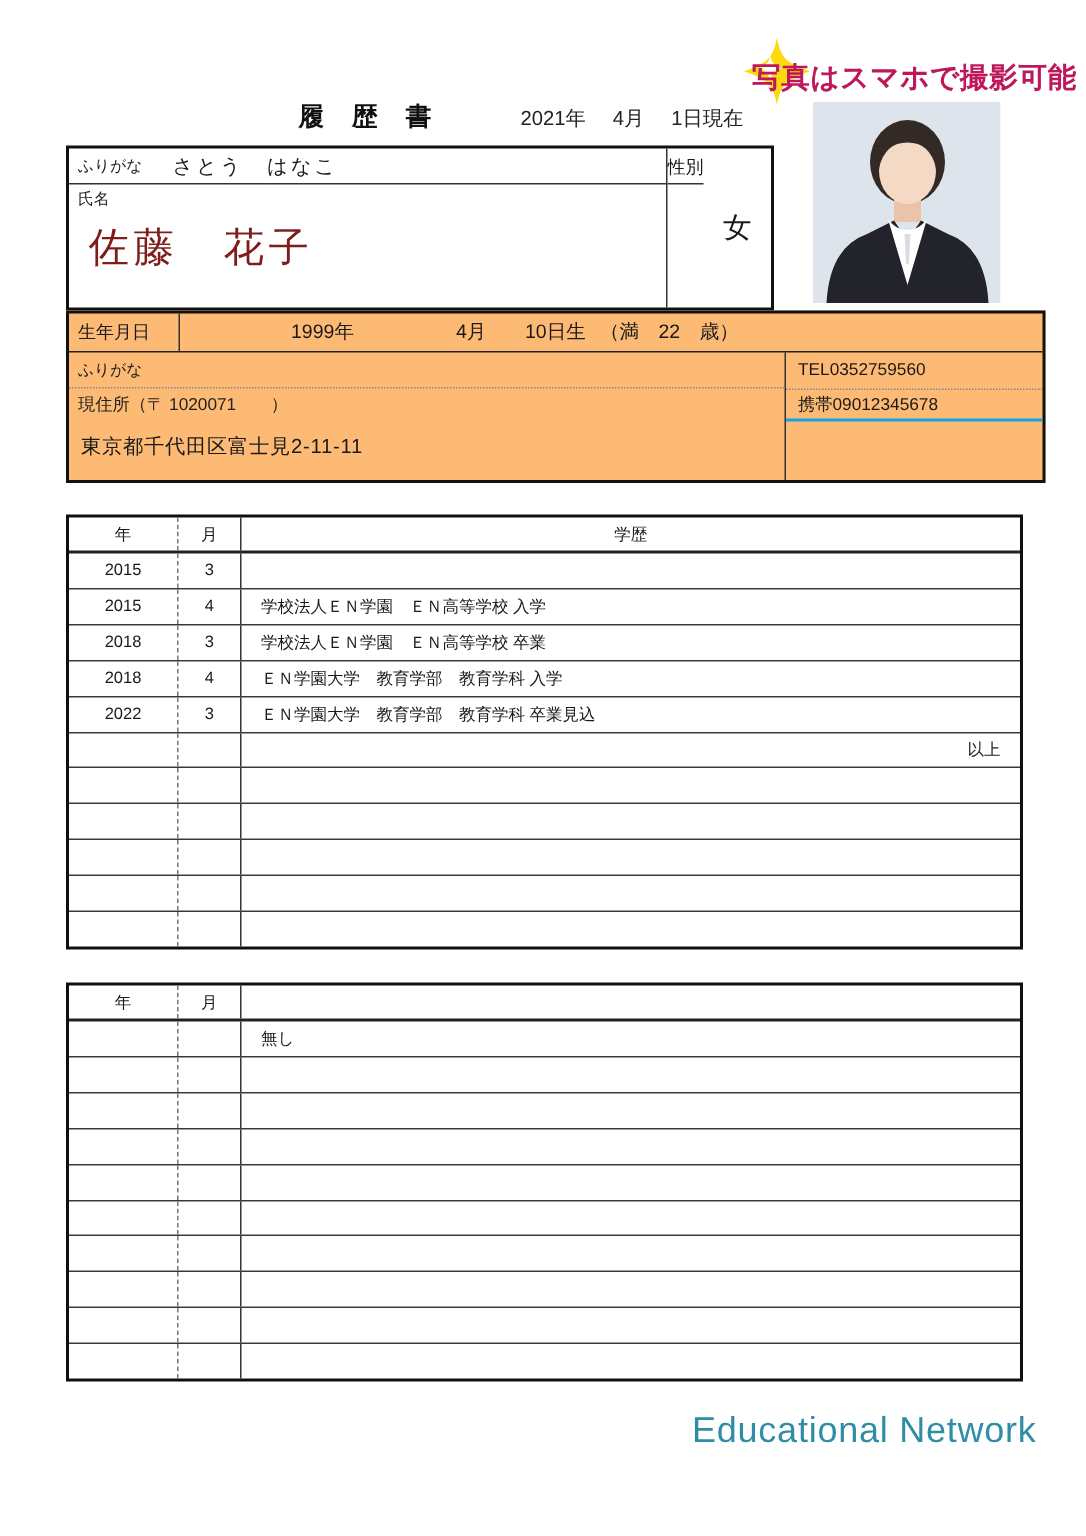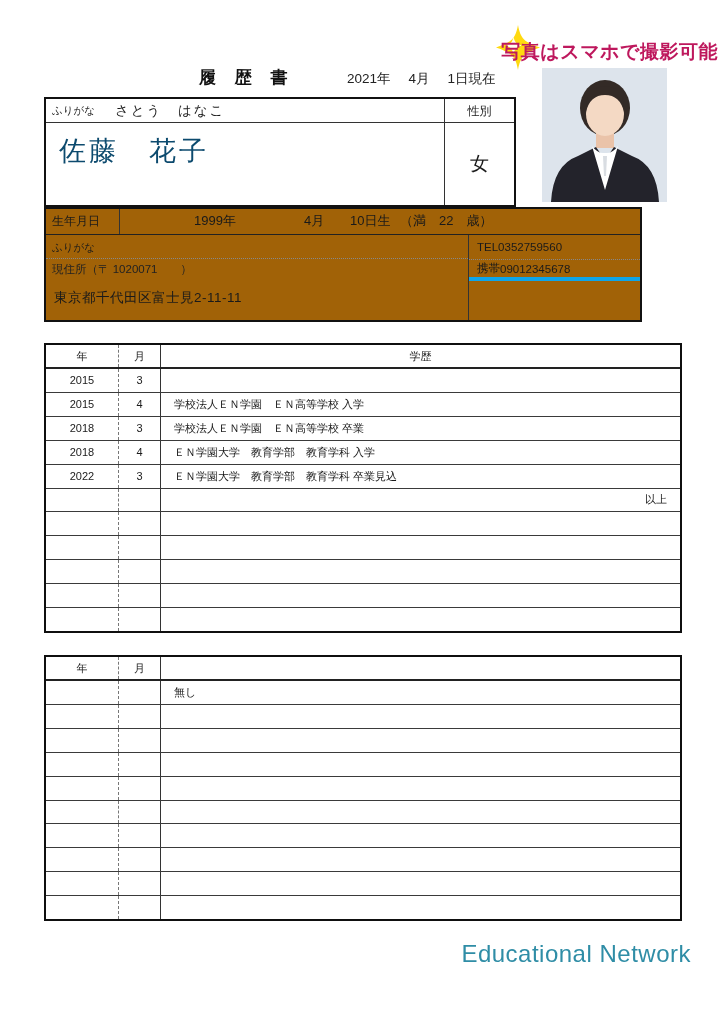--- a/index.html
+++ b/index.html
@@ -22,46 +22,46 @@
   
   .box1{
     position:absolute;left:44px;top:97px;width:472px;height:110px;
     border:2px solid #111;box-sizing:border-box;display:flex;background:#fff;
   }
   .b1-left{flex:1;display:flex;flex-direction:column;border-right:1px solid #333;min-width:0;}
   .b1-furigana{height:24px;border-bottom:1px solid #333;display:flex;align-items:center;padding-left:6px;gap:20px;box-sizing:border-box;}
   .lbl-small{font-size:10.5px;color:#222;}
   .furigana-val{font-size:13.5px;letter-spacing:2px;}
   .b1-name{flex:1;padding:3px 6px;}
-  .name-val{font-size:27px;margin-top:7px;padding-left:7px;letter-spacing:3px;color:#0c4a6e;}
-  .b1-right{width:69px;display:flex;flex-direction:column;}
+  .name-val{font-size:27px;margin-top:7px;padding-left:7px;letter-spacing:3px;color:#7f1d1d;}
+  .b1-right{width:69px;display:flex;}
   .gender-head{height:24px;line-height:24px;border-bottom:1px solid #333;text-align:center;font-size:12px;box-sizing:border-box;}
   .gender-val{flex:1;display:flex;align-items:center;justify-content:center;font-size:19px;}
   
   .photo{position:absolute;left:542px;top:68px;width:125px;height:134px;}
   
   .box2{
-    position:absolute;left:44px;top:207px;width:598px;height:115px;
-    border:2px solid #111;box-sizing:border-box;display:flex;flex-direction:column;background:#a16207;
+    position:absolute;left:44px;top:207px;width:653px;height:115px;
+    border:2px solid #111;box-sizing:border-box;display:flex;flex-direction:column;background:#fdba74;
   }
   .birth-row{height:26px;border-bottom:1.5px solid #222;display:flex;flex-shrink:0;box-sizing:border-box;}
   .birth-label{width:74px;border-right:1px solid #333;font-size:12px;line-height:24px;padding-left:6px;box-sizing:border-box;}
   .birth-content{position:relative;flex:1;font-size:13px;}
   .birth-content span{position:absolute;top:0;line-height:24px;white-space:nowrap;}
   .bc-year{left:74px;}  .bc-month{left:184px;}  .bc-day{left:230px;}  .bc-age{left:280px;}
   .addr-area{flex:1;display:flex;min-height:0;}
   .addr-left{flex:1;border-right:1px solid #333;display:flex;flex-direction:column;min-width:0;}
   .addr-furigana{height:24px;line-height:24px;border-bottom:1px dotted #888;font-size:10.5px;padding-left:6px;box-sizing:border-box;}
   .addr-cell{flex:1;padding:3px 6px;}
   .addr-label{font-size:11.5px;color:#222;}
   .addr-value{font-size:13.5px;margin-top:12px;padding-left:2px;letter-spacing:0.5px;}
   .contact-right{width:171px;display:flex;flex-direction:column;}
   .tel-row,.mobile-row{display:flex;font-size:11.5px;padding-left:8px;align-items:center;box-sizing:border-box;}
   .tel-row{height:25px;border-bottom:1px dotted #888;}
-  .mobile-row{height:21px;border-bottom:4px solid #0ea5e9;}
+  .mobile-row{height:21px;border-bottom:2px solid #0ea5e9;}
   .email-cell{flex:1;padding:4px 8px;}
   .email-label{font-size:12px;}
   .email-value{font-size:10.5px;margin-top:7px;}
   
   .table{
     position:absolute;left:44px;width:638px;border:2.5px solid #0f0f0f;
     box-sizing:border-box;display:flex;flex-direction:column;background:#fff;
   }
   .edu{top:343px;height:290px;}
   .work{top:655px;height:266px;}
@@ -99,20 +99,21 @@
     <span>1日現在</span>
   </div>
 
   <div class="box1">
     <div class="b1-left">
       <div class="b1-furigana">
         <span class="lbl-small">ふりがな</span>
         <span class="furigana-val">さとう　はなこ</span>
       </div>
       <div class="b1-name">
+        <div class="lbl-small">氏名</div>
         <div class="name-val">佐藤　花子</div>
       </div>
     </div>
     <div class="b1-right">
       <div class="gender-head">性別</div>
       <div class="gender-val">女</div>
     </div>
   </div>
 
   <svg class="photo" viewBox="0 0 125 134" aria-hidden="true">

